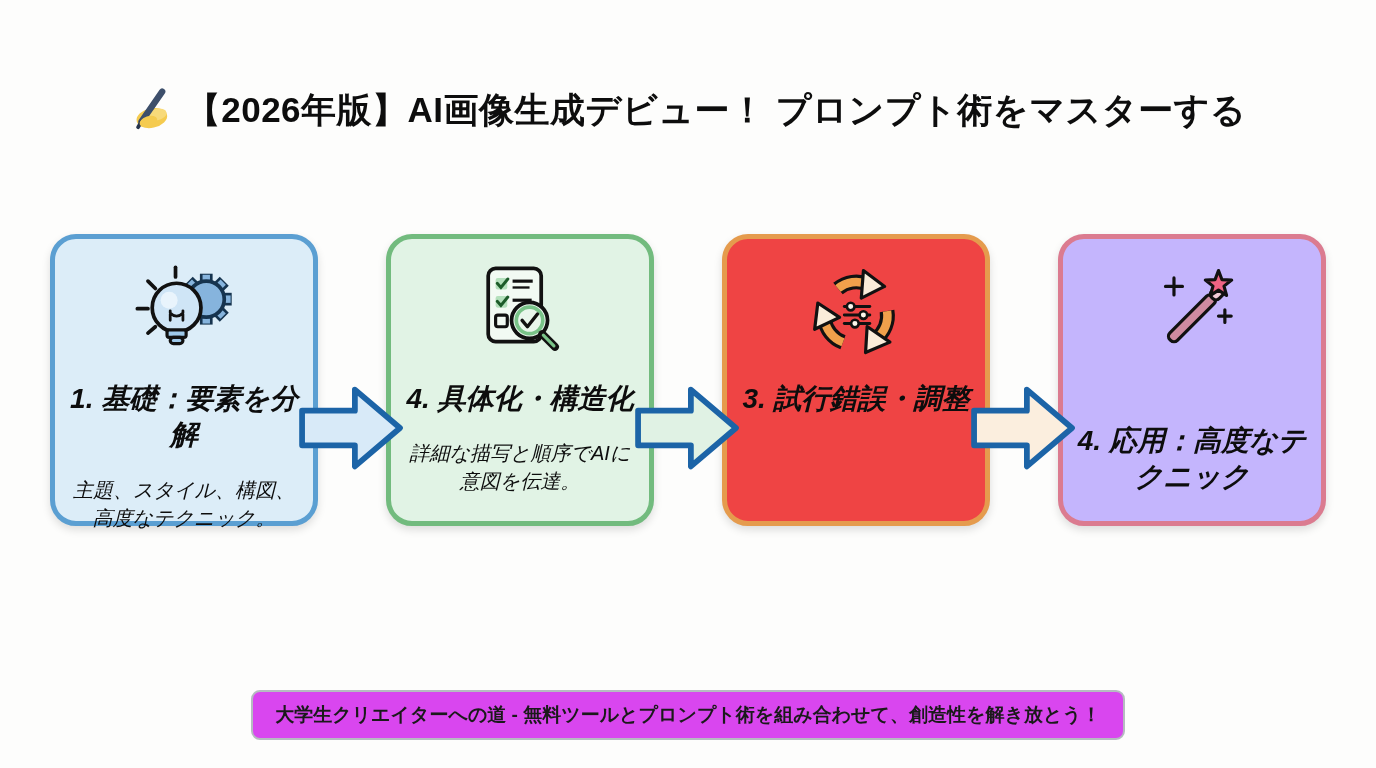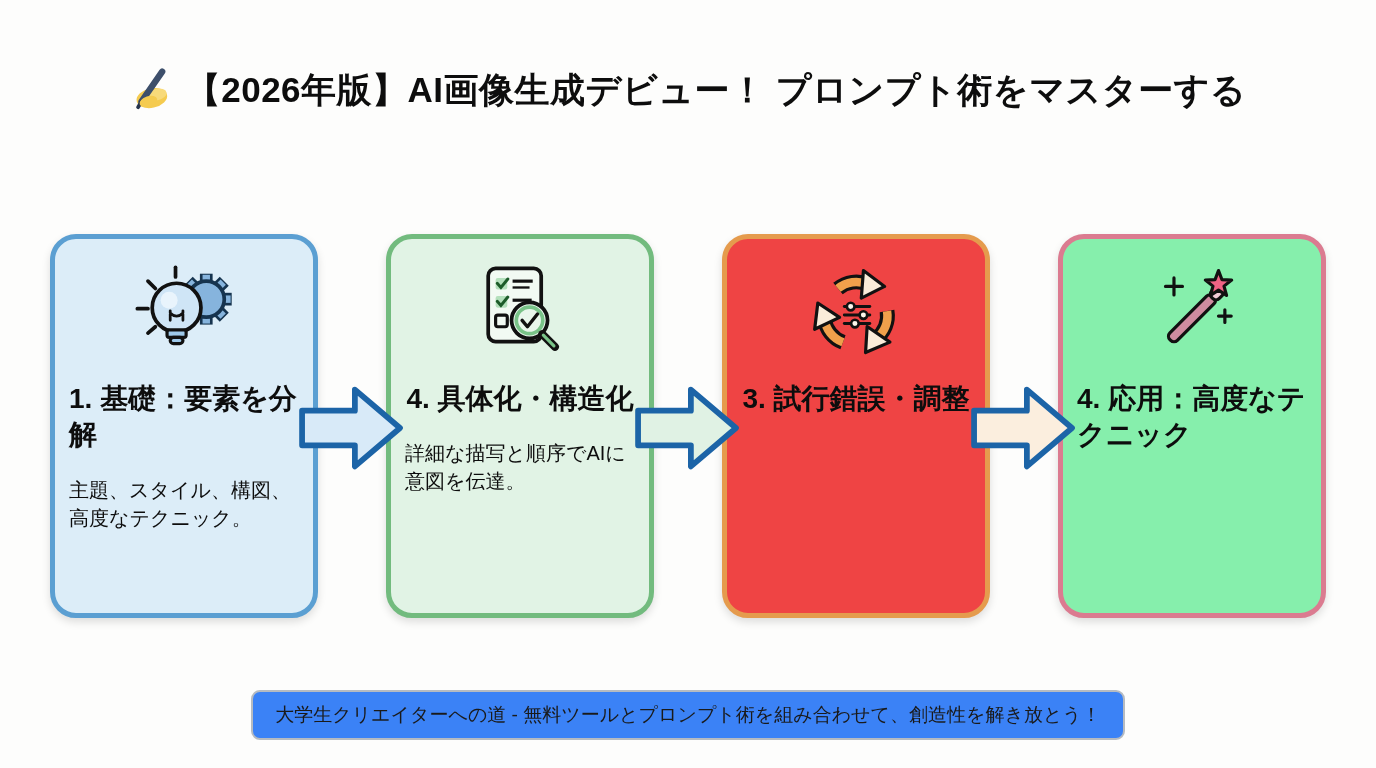--- a/index.html
+++ b/index.html
@@ -15,41 +15,43 @@
   .title-wrap {
     position: absolute;
     top: 64px; left: 0; right: 0;
     text-align: center;
   }
   .title-line1 {
     display: flex;
     justify-content: center;
     align-items: center;
     gap: 10px;
+    margin-top: 20px;
   }
   .title-text {
     font-size: 35px;
     font-weight: 700;
     line-height: 1.5;
     letter-spacing: 0.5px;
   }
   .writing-hand { width: 46px; height: 46px; flex: 0 0 auto; }
 
   .card {
     position: absolute;
     top: 234px;
-    width: 268px; height: 384px;
+    width: 268px; height: 292px;
     border: 5px solid #999;
     border-radius: 26px;
     box-shadow: 0 4px 8px rgba(0,0,0,0.13);
     padding: 20px 14px;
     display: flex;
     flex-direction: column;
     align-items: center;
-    text-align: left;
+    text-align: center;
+    font-style: italic;
   }
   .card-1 { left: 50px; }
   .card-2 { left: 386px; }
   .card-3 { left: 722px; }
   .card-4 { left: 1058px; }
   .card-icon { width: 122px; height: 106px; margin-top: 2px; flex: 0 0 auto; }
   .card-title {
     margin-top: 14px;
     font-size: 28px;
     font-weight: 700;
@@ -71,26 +73,26 @@
   .arrow-2 { left: 634px; }
   .arrow-3 { left: 970px; }
 
   .footer-wrap {
     position: absolute;
     top: 690px; left: 0; right: 0;
     display: flex;
     justify-content: center;
   }
   .footer-note {
-    background: #3b82f6;
+    background: #d946ef;
     border: 2px solid #b6bbc1;
     border-radius: 9px;
     padding: 10px 22px;
     font-size: 19px;
-    font-weight: 400;
+    font-weight: 700;
     color: #1a1a1a;
   }
 </style>
 </head>
 <body>
 
 <div class="title-wrap">
   <div class="title-line1">
     <svg class="writing-hand" viewBox="0 0 40 40">
       <ellipse cx="19" cy="27" rx="13.5" ry="8.5" fill="#f5cb4f" transform="rotate(-12 19 27)"></ellipse>
@@ -193,21 +195,21 @@
     </g>
     <g fill="#fdf6ec" stroke="#111" stroke-width="2.5">
       <circle cx="50" cy="43" r="3.6"></circle>
       <circle cx="62" cy="51" r="3.6"></circle>
       <circle cx="54" cy="59" r="3.6"></circle>
     </g>
   </svg>
   <div class="card-title">3. 試行錯誤・調整</div>
 </div>
 
-<div class="card card-4" style="border-color: rgb(219, 123, 144); background-color: #86efac;">
+<div class="card card-4" style="border-color: rgb(219, 123, 144); background-color: #c4b5fd; gap: 42px;">
   <svg class="card-icon" viewBox="0 0 110 100">
     <g transform="rotate(45 55 54)">
       <rect x="50" y="25" width="10" height="58" rx="4.5" fill="#cf8ba0" stroke="#111" stroke-width="3"></rect>
       <rect x="50" y="14" width="10" height="13" rx="4.5" fill="#f2ccd8" stroke="#111" stroke-width="3"></rect>
     </g>
     <polygon points="80,9 83.2,17.5 92.4,18 85.2,23.7 87.6,32.5 80,27.5 72.4,32.5 74.8,23.7 67.6,18 76.8,17.5" fill="#ee6384" stroke="#111" stroke-width="3" stroke-linejoin="round"></polygon>
     <g stroke="#111" stroke-width="3" stroke-linecap="round">
       <path d="M38 16 v16 M30 24 h16"></path>
       <path d="M86 46 v12 M80 52 h12"></path>
     </g>

